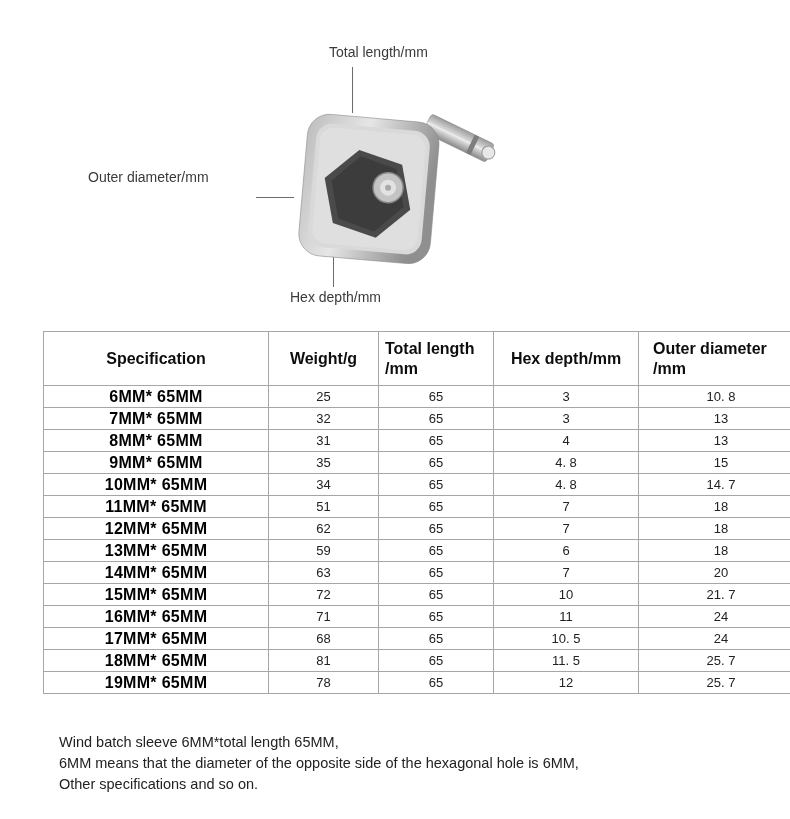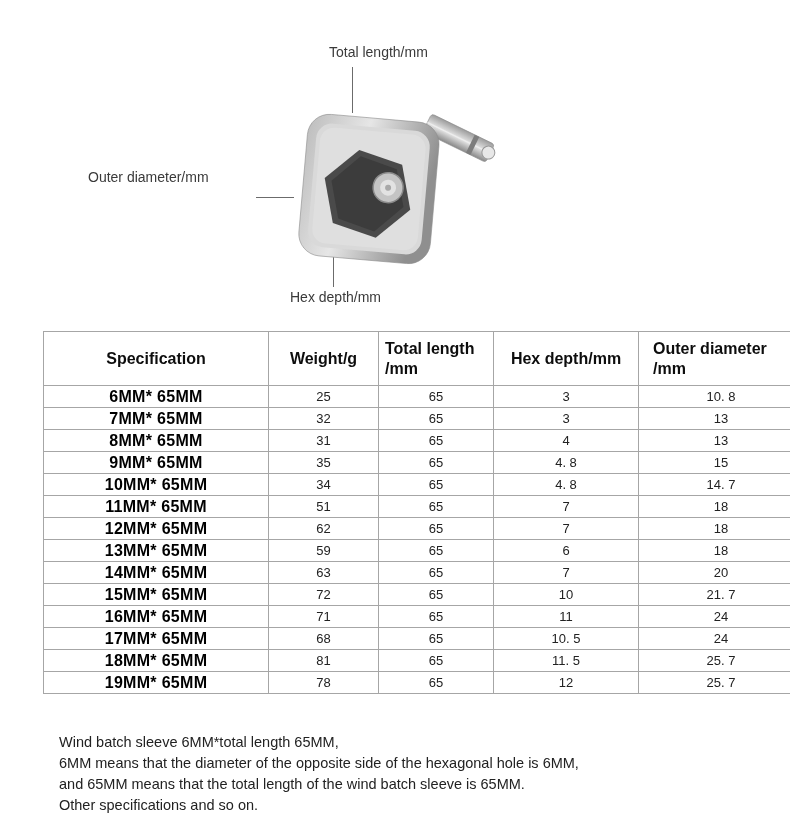--- a/index.html
+++ b/index.html
@@ -204,17 +204,16 @@
           <td>65</td>
           <td>12</td>
           <td>25. 7</td>
         </tr>
       </tbody>
   </table>
 
   <div class="footer">
     <p>Wind batch sleeve 6MM*total length 65MM,</p>
     <p>6MM means that the diameter of the opposite side of the hexagonal hole is 6MM,</p>
-    <p>and 65MM means that the total length of the wind batch sleeve is 65MM.</p>
     <p>Other specifications and so on.</p>
   </div>
 
 </div>
 
 </body></html>

